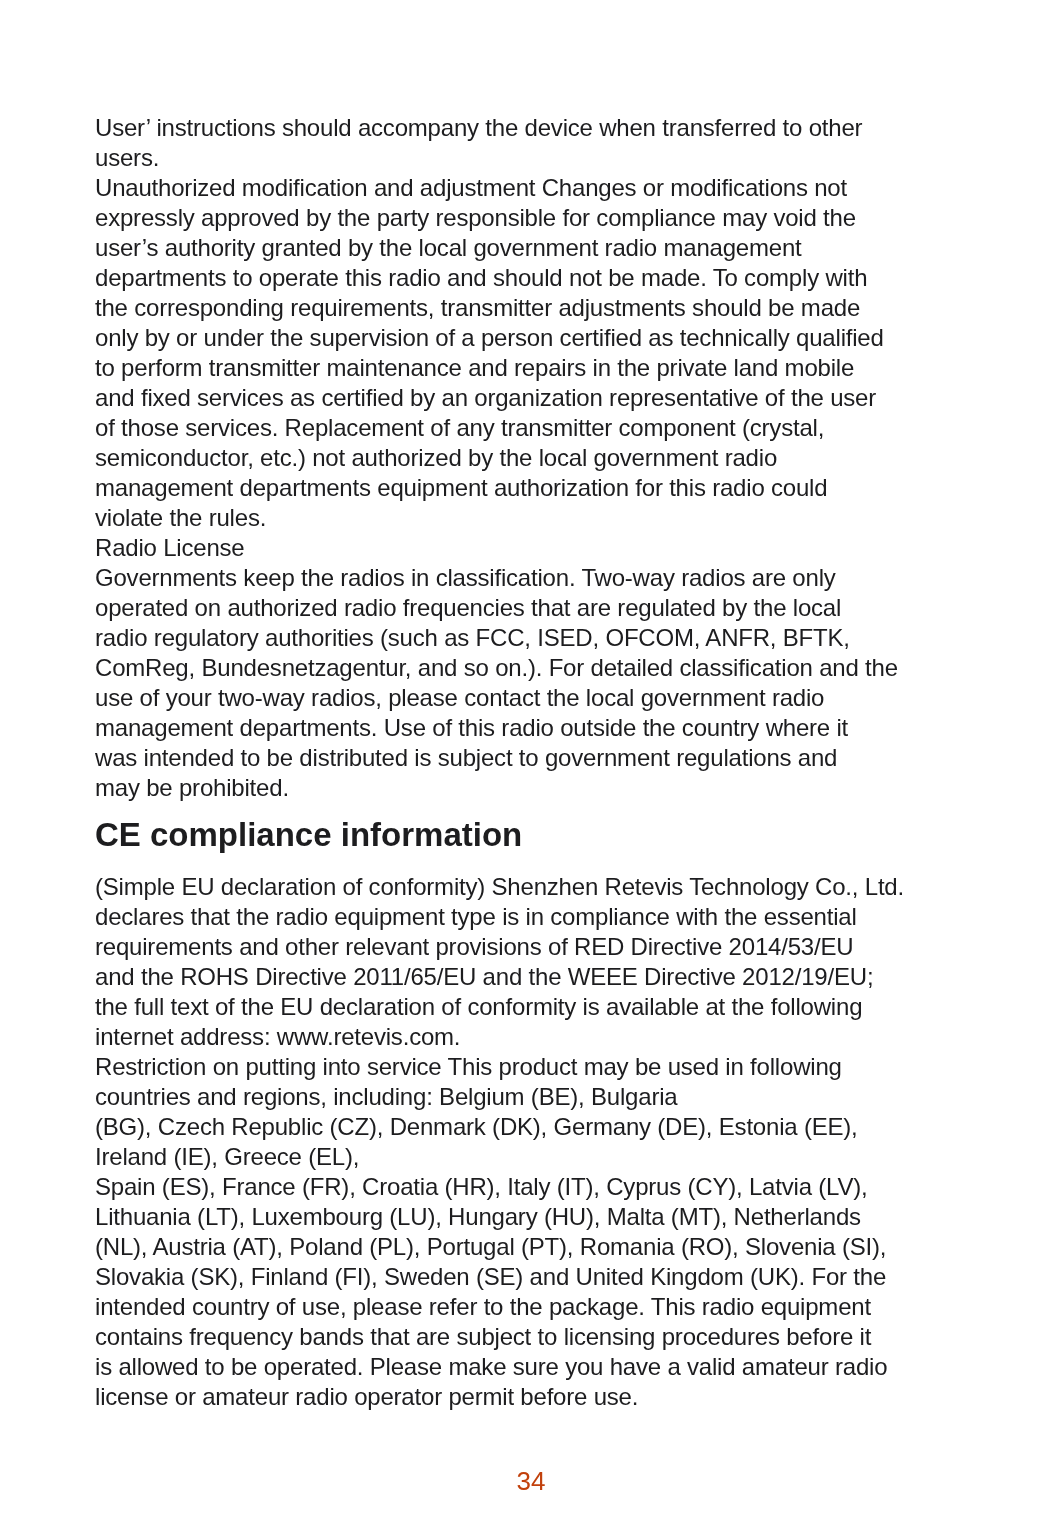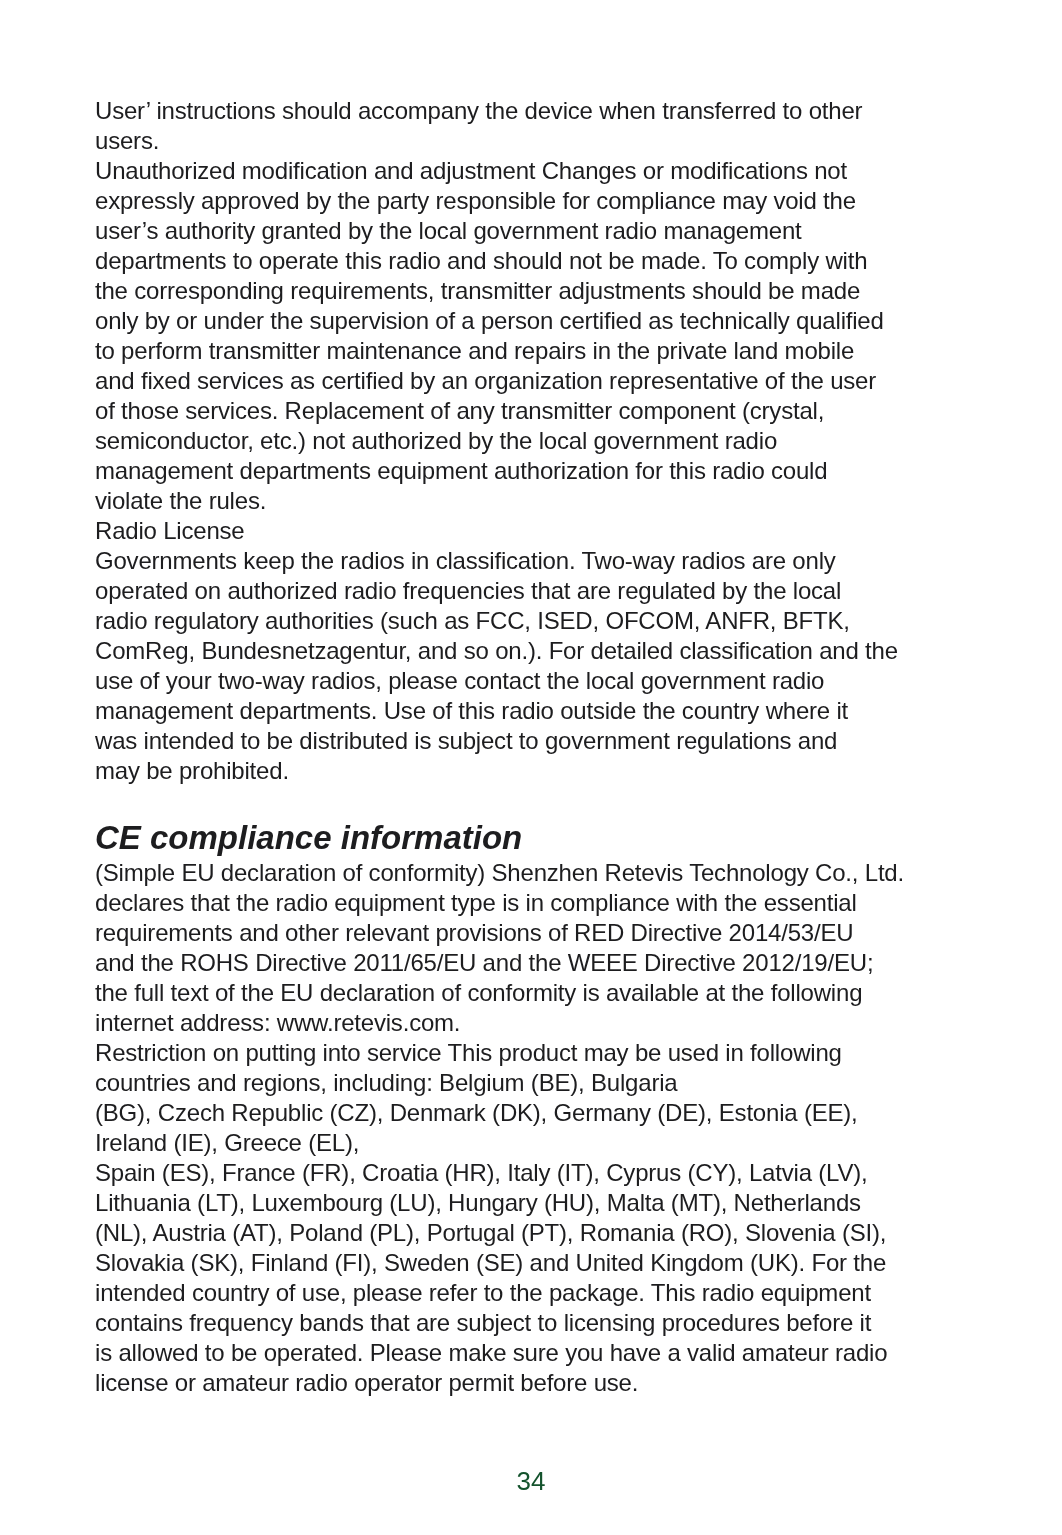--- a/index.html
+++ b/index.html
@@ -28,40 +28,39 @@
   }
   .section-heading {
     font-size: 33px;
     line-height: 40px;
     font-weight: 700;
     margin: 0;
     color: #1d1d1f;
     letter-spacing: 0;
   }
   .section-heading.second {
-    margin-top: 32px;
-    font-style: italic;
+    margin-top: 12px;
   }
   .body-text {
     font-size: 24px;
     line-height: 30px;
-    margin-top: 0;
+    margin-top: 17px;
     white-space: pre;
     letter-spacing: -0.2px;
     color: #1d1d1f;
   }
   .page-number {
     position: absolute;
     left: 0;
     right: 0;
     top: 1466px;
     text-align: center;
     font-size: 26px;
     line-height: 30px;
-    color: #14532d;
+    color: #c2410c;
   }
 </style>
 </head>
 <body>
 
 <div class="page">
   <div class="content">
     <div class="body-text">User’ instructions should accompany the device when transferred to other
 users.
 Unauthorized modification and adjustment Changes or modifications not

